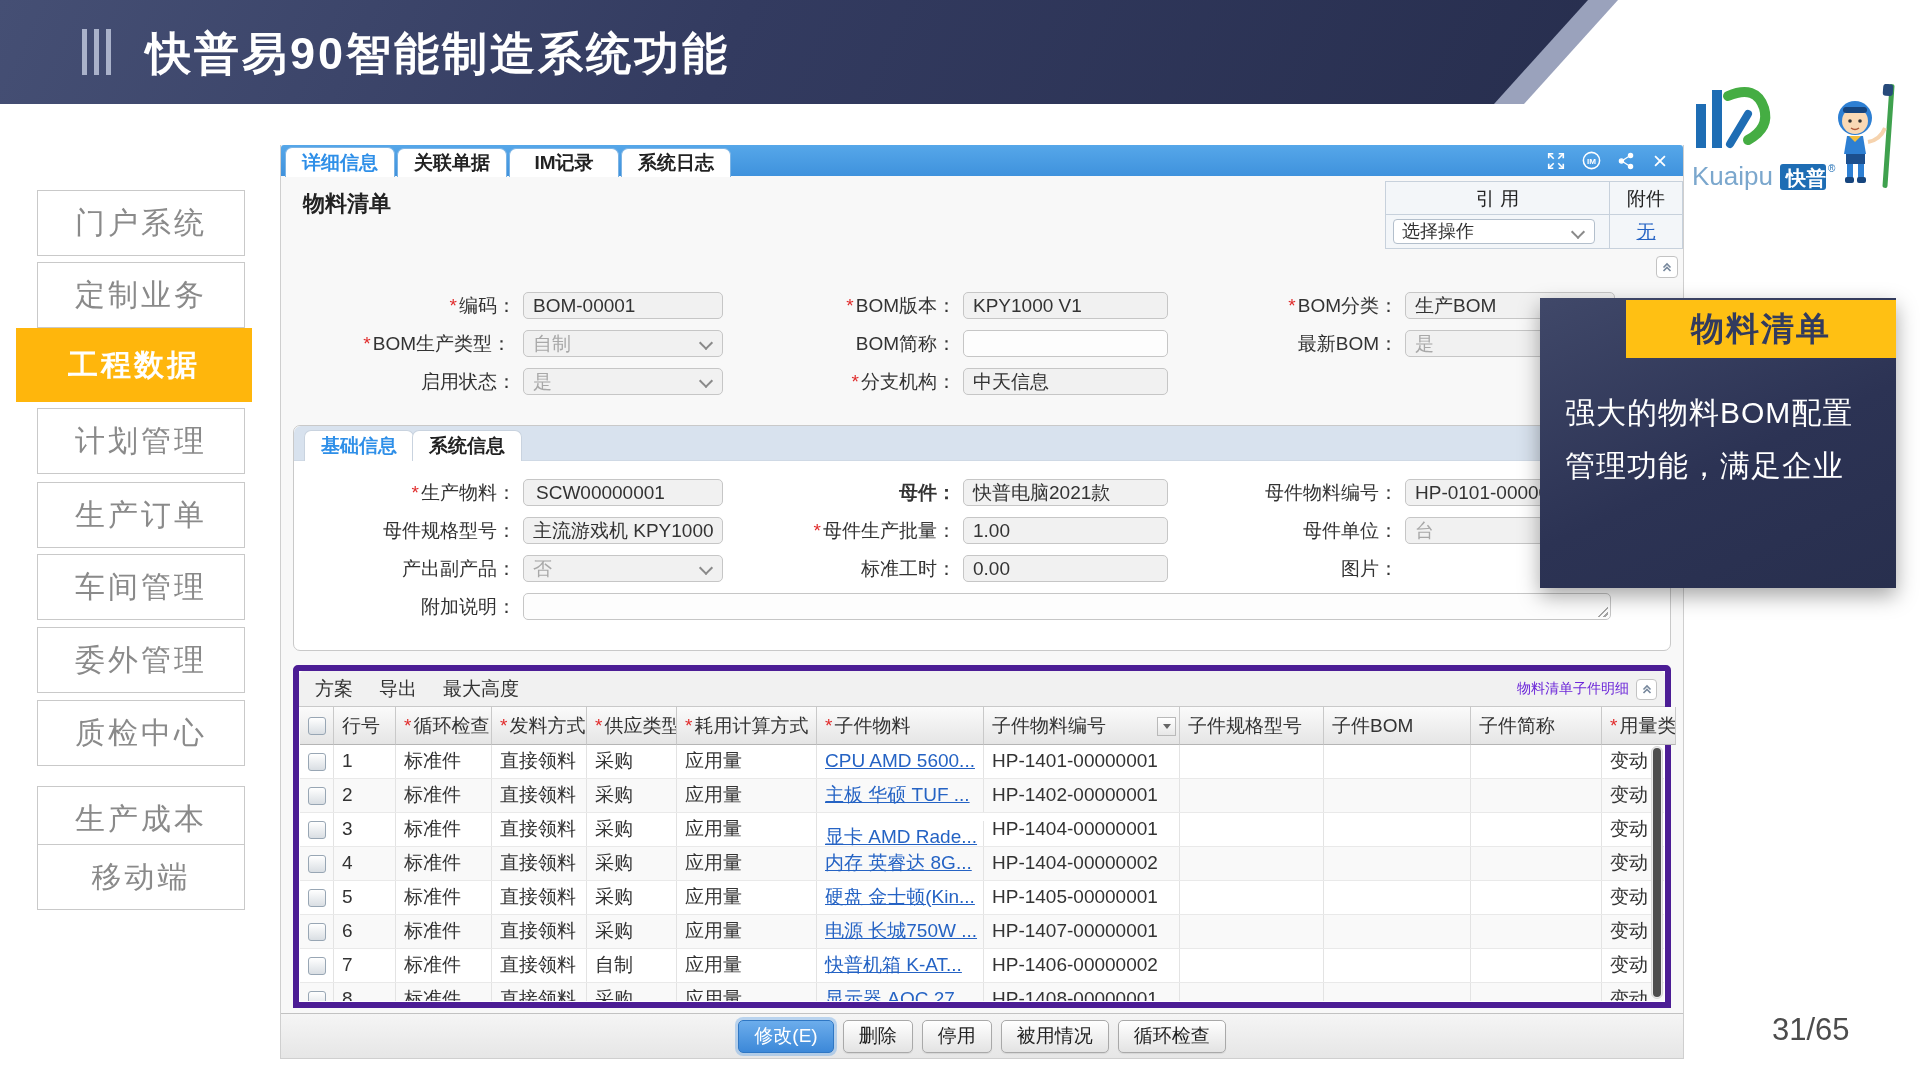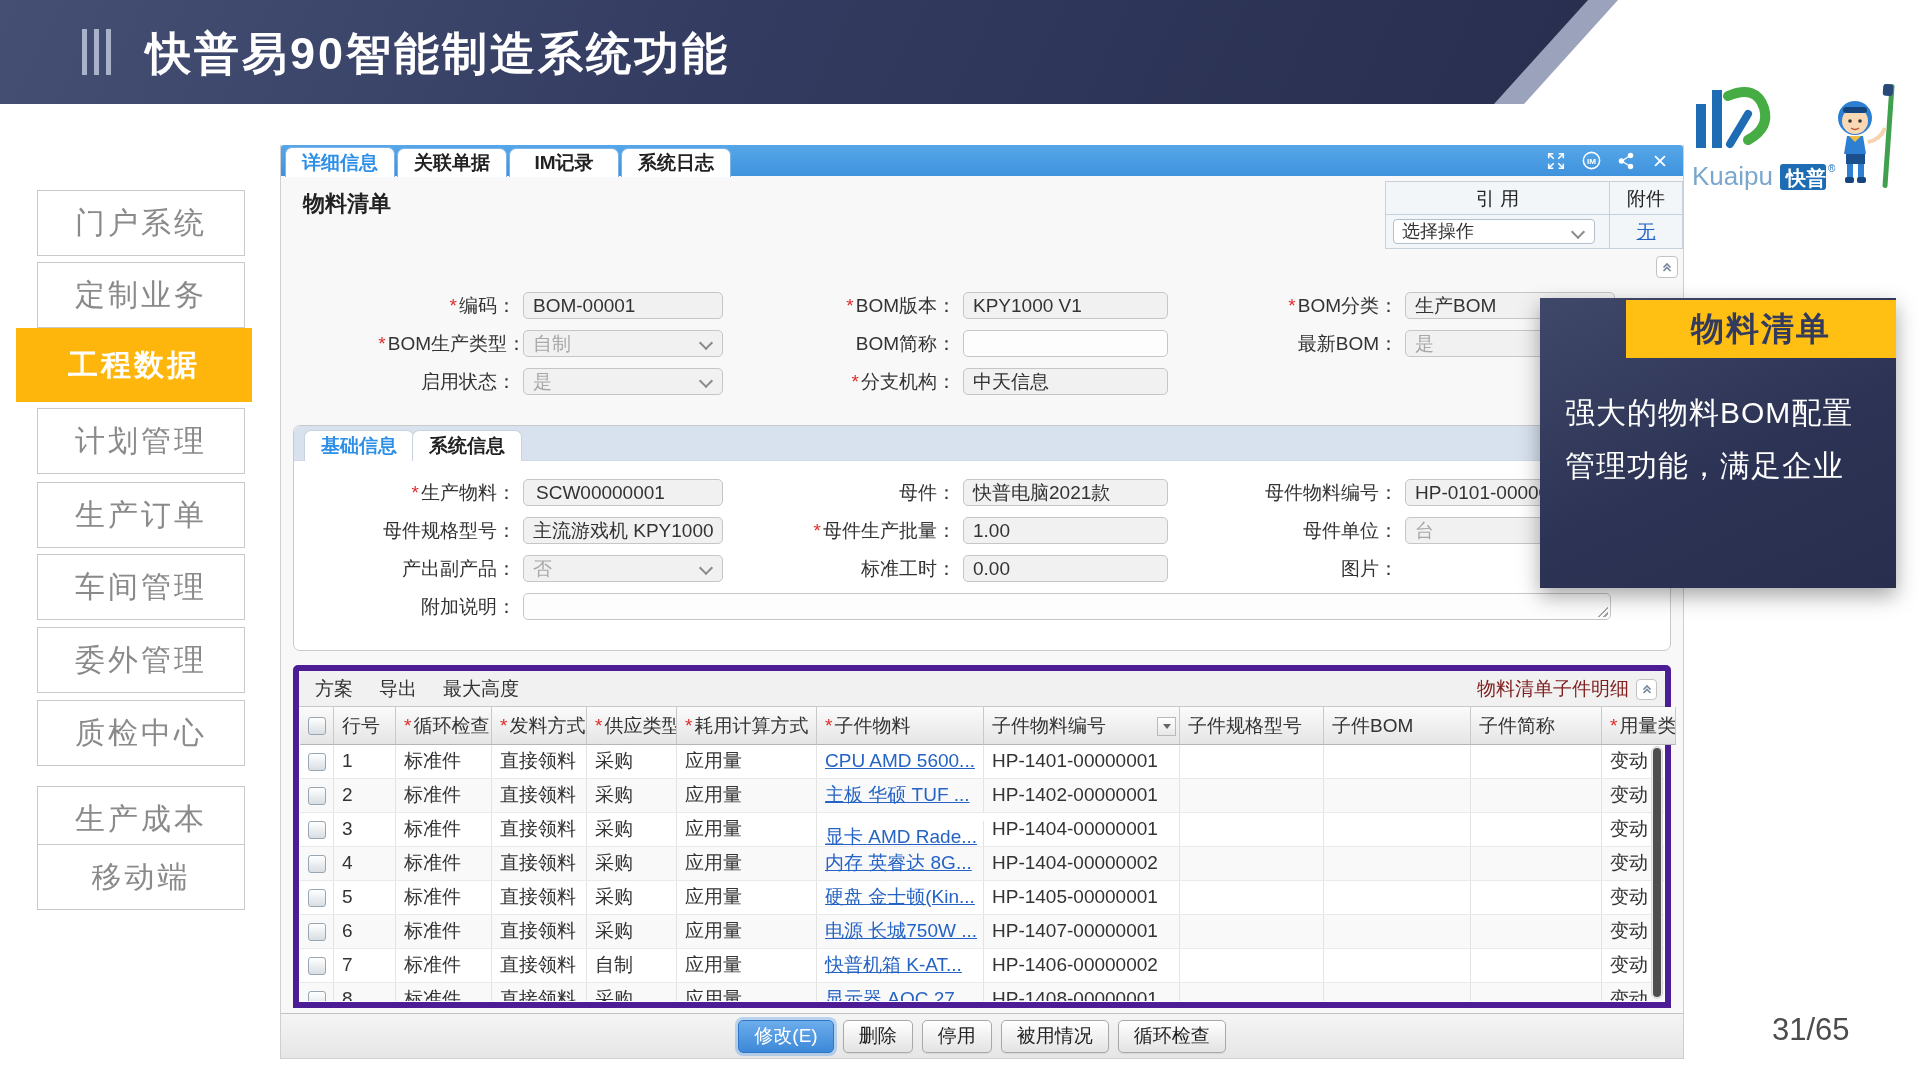--- a/index.html
+++ b/index.html
@@ -69,21 +69,21 @@
        border-radius:7px 7px 0 0;display:flex;align-items:center;justify-content:center;
        font-size:19px;font-weight:bold;color:#222;cursor:pointer;}
   .stab.active{color:#2e8fe8;}
   
   .dtable{position:absolute;left:12px;top:520px;width:1378px;height:343px;background:#fff;
        border:6px solid #4c1d95;border-radius:5px 5px 0 0;box-sizing:border-box;}
   .dt-toolbar{position:absolute;top:0;left:0;right:0;height:36px;background:#f1f1f1;border-bottom:1px solid #c9c9c9;
        border-radius:5px 5px 0 0;display:flex;align-items:center;gap:26px;padding:0 10px 0 16px;box-sizing:border-box;}
   .dt-toolbar span.titem{font-size:19px;color:#333;cursor:pointer;}
   .dt-tool-right{position:absolute;right:8px;top:0;height:36px;display:flex;align-items:center;gap:7px;}
-  .dt-tool-right .rlabel{font-size:19px;color:#7f1d1d;}
+  .dt-tool-right .rlabel{font-size:14px;color:#6d28d9;}
   .dt-tool-right .collapse-btn{position:relative;width:21px;height:21px;}
   .dt-header{position:absolute;top:36px;left:1px;right:1px;height:38px;display:flex;}
   .hcell{box-sizing:border-box;border-right:1px solid #c9c9c9;border-bottom:1px solid #b5b5b5;
        background:linear-gradient(#fbfbfb,#e5e5e5);font-size:19px;color:#333;line-height:37px;
        padding-left:8px;position:relative;white-space:nowrap;overflow:hidden;flex:0 0 auto;}
   .hfilter{position:absolute;right:3px;top:10px;width:17px;height:17px;border:1px solid #b9b9b9;
        background:linear-gradient(#fff,#e7e7e7);display:flex;align-items:center;justify-content:center;cursor:pointer;}
   .tri{width:0;height:0;border:4px solid transparent;border-top:5px solid #666;margin-top:4px;}
   .dt-body{position:absolute;top:74px;left:1px;right:1px;bottom:1px;overflow:hidden;background:#fff;}
   .trow{display:flex;height:33px;border-bottom:1px solid #e9e9e9;background:#fff;cursor:pointer;}
@@ -228,21 +228,21 @@
     <div id="form-rows">
         <div class="frow" style="top: 147px;">
           <div class="flabel" style="left: 15px; width: 220px;"><em class="star">*</em><span>编码：</span></div>
           <div class="fbox" style="left: 242px; width: 200px;"><span>BOM-00001</span></div>
           <div class="flabel" style="left: 460px; width: 215px;"><em class="star">*</em><span>BOM版本：</span></div>
           <div class="fbox" style="left: 682px; width: 205px;"><span>KPY1000 V1</span></div>
           <div class="flabel" style="left: 900px; width: 217px;"><em class="star">*</em><span>BOM分类：</span></div>
           <div class="fbox" style="left: 1124px; width: 210px;"><span>生产BOM</span></div>
         </div>
         <div class="frow" style="top: 185px;">
-          <div class="flabel" style="left: 25px; width: 220px;"><em class="star">*</em><span>BOM生产类型：</span></div>
+          <div class="flabel" style="left: 10px; width: 220px;"><em class="star">*</em><span>BOM生产类型：</span></div>
           <div class="fbox dis" style="left: 242px; width: 200px;"><span>自制</span><span class="sel-arrow"></span></div>
           <div class="flabel" style="left: 460px; width: 215px;"><span>BOM简称：</span></div>
           <div class="fbox white" style="left: 682px; width: 205px;"><span></span></div>
           <div class="flabel" style="left: 900px; width: 217px;"><span>最新BOM：</span></div>
           <div class="fbox dis" style="left: 1124px; width: 210px;"><span>是</span></div>
         </div>
         <div class="frow" style="top: 223px;">
           <div class="flabel" style="left: 15px; width: 220px;"><span>启用状态：</span></div>
           <div class="fbox dis" style="left: 242px; width: 200px;"><span>是</span><span class="sel-arrow"></span></div>
           <div class="flabel" style="left: 460px; width: 215px;"><em class="star">*</em><span>分支机构：</span></div>
@@ -255,21 +255,21 @@
           <div id="sub-tabs">
             <div class="stab active" style="left: 10px;">基础信息</div>
             <div class="stab" style="left: 118px;">系统信息</div>
           </div>
         </div>
     </div>
     <div id="basic-rows">
         <div class="frow" style="top: 334px;">
           <div class="flabel" style="left: 15px; width: 220px;"><em class="star">*</em><span>生产物料：</span></div>
           <div class="fbox" style="left: 242px; width: 200px; padding-left: 12px;"><span>SCW00000001</span></div>
-          <div class="flabel" style="left: 460px; width: 215px;"><span>母件：</span></div>
+          <div class="flabel" style="left: 460px; width: 215px; font-weight: bold;"><span>母件：</span></div>
           <div class="fbox" style="left: 682px; width: 205px;"><span>快普电脑2021款</span></div>
           <div class="flabel" style="left: 900px; width: 217px;"><span>母件物料编号：</span></div>
           <div class="fbox" style="left: 1124px; width: 210px;"><span>HP-0101-0000000</span></div>
         </div>
         <div class="frow" style="top: 372px;">
           <div class="flabel" style="left: 15px; width: 220px;"><span>母件规格型号：</span></div>
           <div class="fbox" style="left: 242px; width: 200px;"><span>主流游戏机 KPY1000</span></div>
           <div class="flabel" style="left: 460px; width: 215px;"><em class="star">*</em><span>母件生产批量：</span></div>
           <div class="fbox" style="left: 682px; width: 205px;"><span>1.00</span></div>
           <div class="flabel" style="left: 900px; width: 217px;"><span>母件单位：</span></div>

